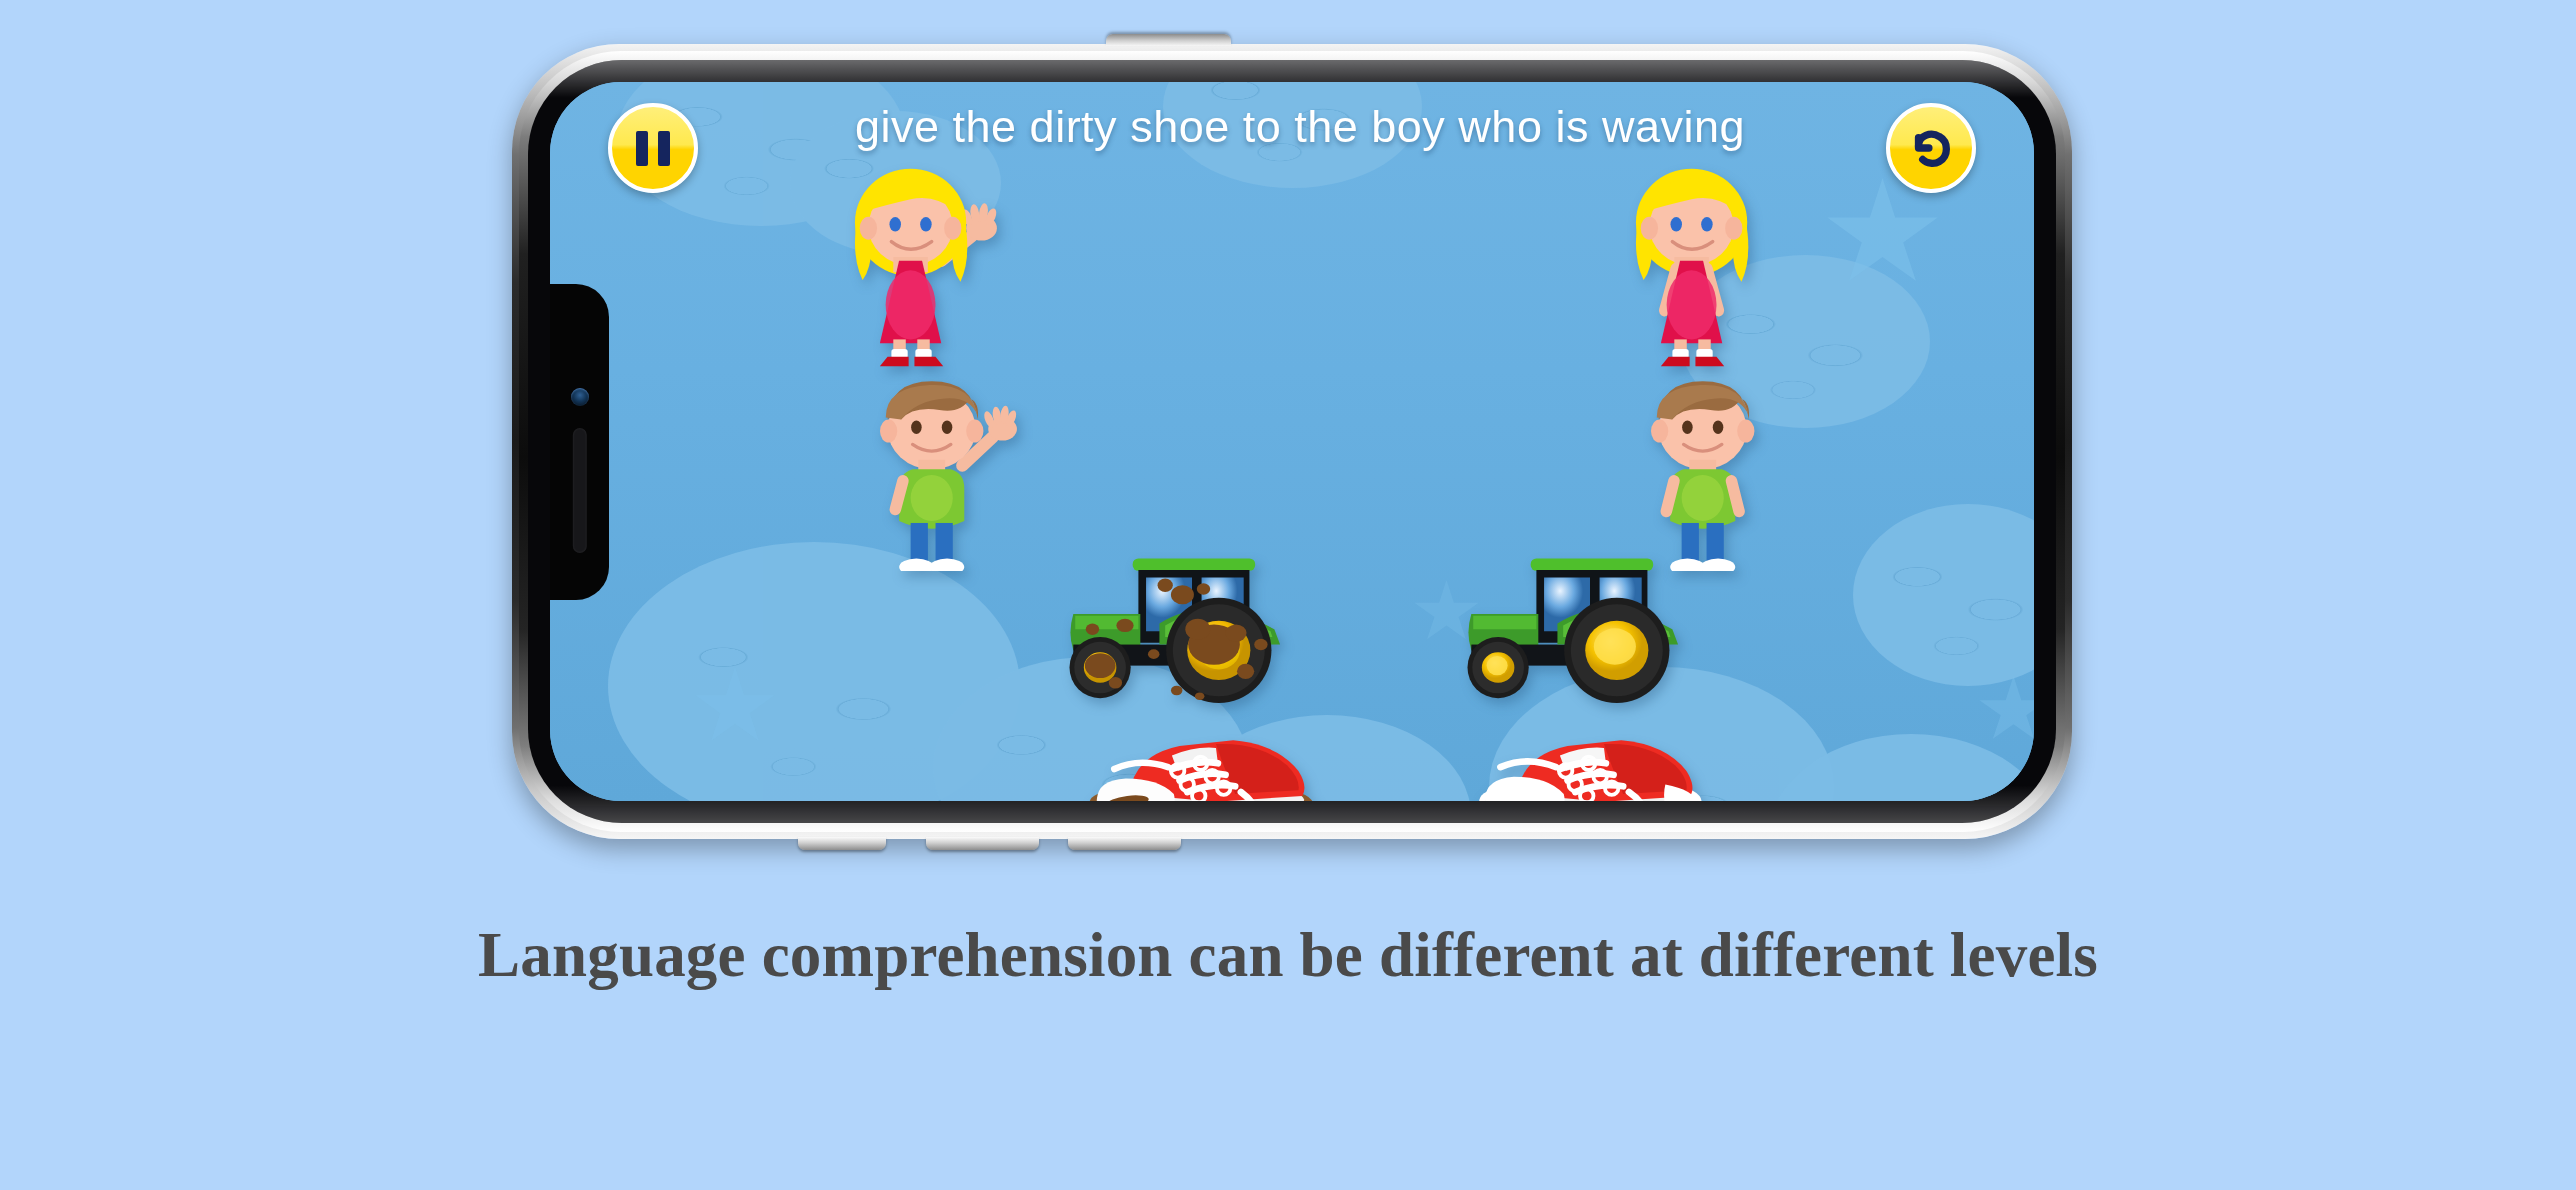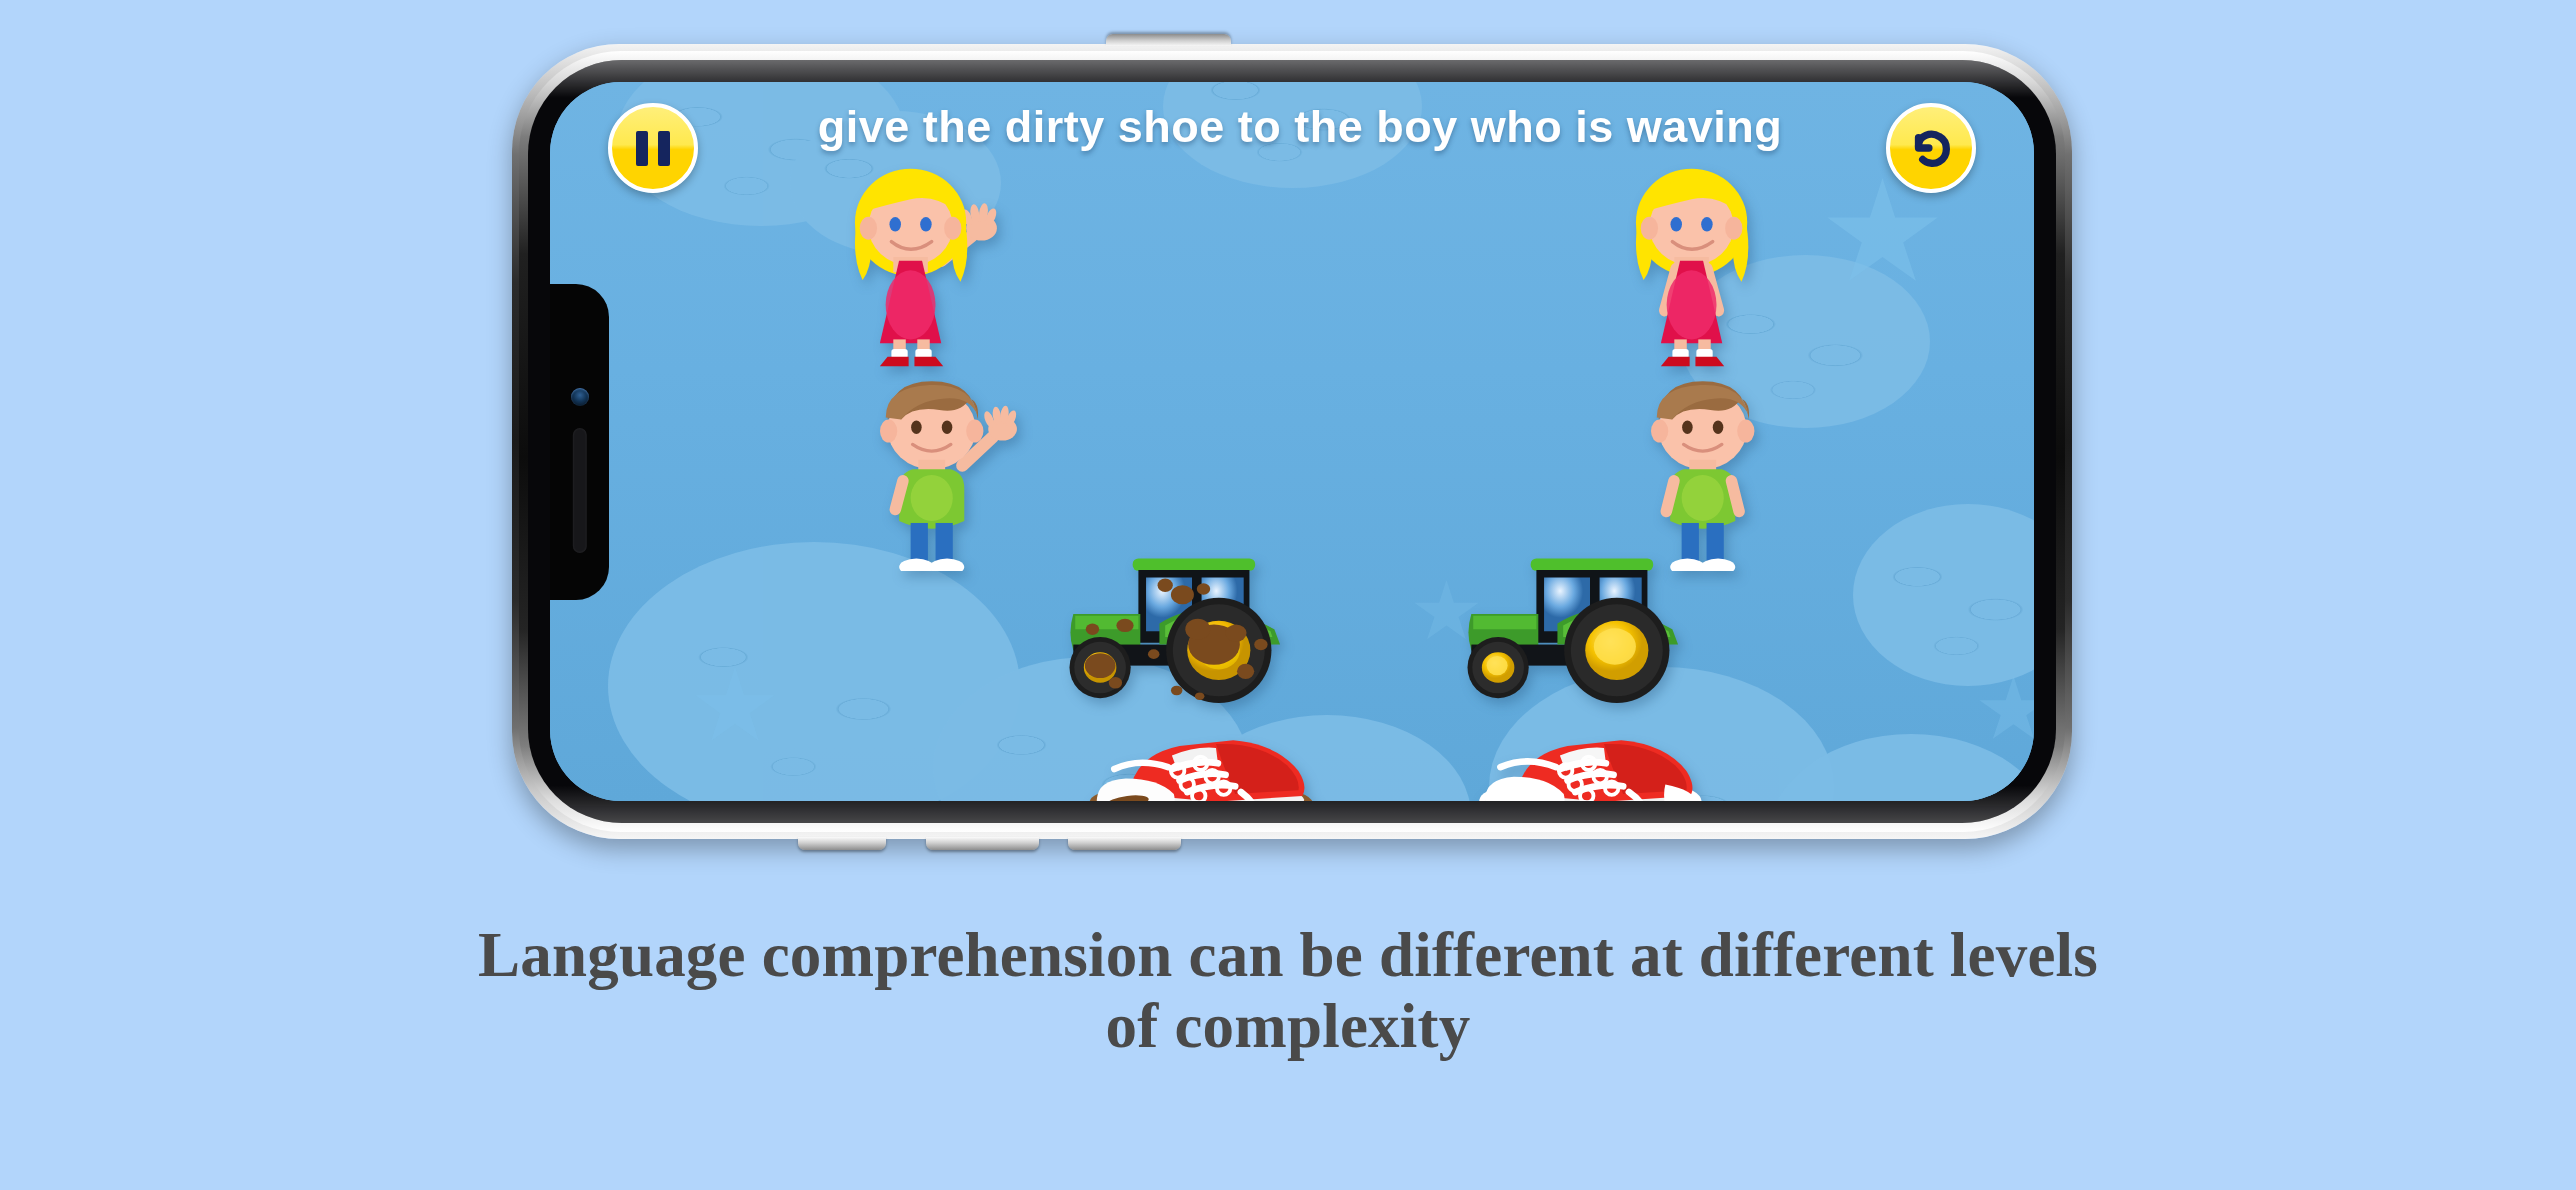--- a/index.html
+++ b/index.html
@@ -139,21 +139,21 @@
   .undo-ico { width: 50px; height: 50px; display: block; }
 
   
   .instruction {
     position: absolute; z-index: 25;
     left: 16px; right: 0; top: 19px;
     text-align: center;
     color: #ffffff;
     font-family: "Liberation Sans", sans-serif;
     font-size: 45px;
-    font-weight: 700;
+    font-weight: 400;
     letter-spacing: 0.5px;
     text-shadow: 0 2.9px 5.8px rgba(30,70,110,.45);
     white-space: nowrap;
   }
 
   
   .item { position: absolute; z-index: 20; }
   .item svg { display: block; filter: drop-shadow(4.8px 6.7px 5.8px rgba(25,70,110,.30)); }
 
   
@@ -523,17 +523,16 @@
               <circle cx="158" cy="92" r="7"></circle>
           </g>
         </svg>
       </div>
 
     </div>
   </div>
 
   <div class="caption">
     <span>Language comprehension can be different at different levels</span>
-    <span class="l2">of complexity</span>
   </div>
 
 </div>
 
 
 </body></html>

